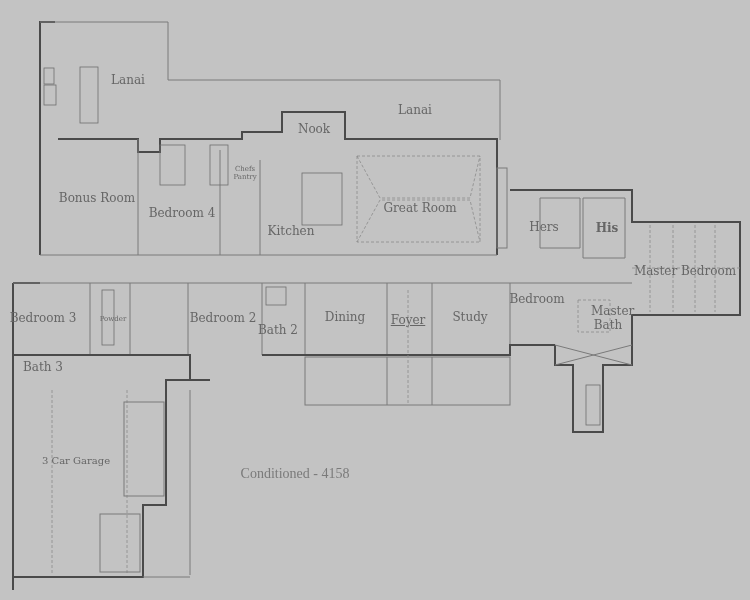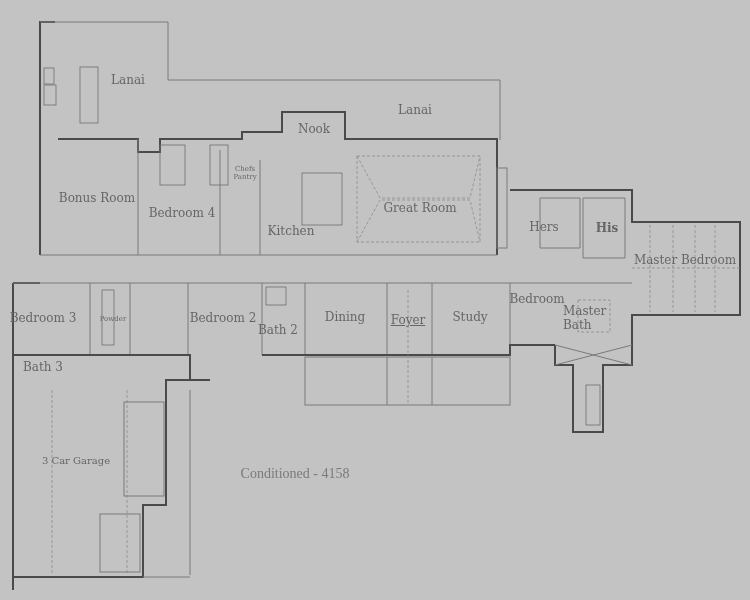--- a/index.html
+++ b/index.html
@@ -100,25 +100,25 @@
 <div class="room-label" style="left:128px;top:80px;">Lanai</div>
 <div class="room-label" style="left:415px;top:110px;">Lanai</div>
 <div class="room-label" style="left:314px;top:129px;">Nook</div>
 <div class="room-label" style="left:97px;top:198px;">Bonus Room</div>
 <div class="room-label" style="left:182px;top:213px;">Bedroom 4</div>
 <div class="room-label" style="left:245px;top:173px;font-size:7px;white-space:normal;width:30px;text-align:center;">Chefs Pantry</div>
 <div class="room-label" style="left:291px;top:231px;">Kitchen</div>
 <div class="room-label" style="left:420px;top:208px;">Great Room</div>
 <div class="room-label" style="left:544px;top:227px;">Hers</div>
 <div class="room-label" style="left:607px;top:228px;font-weight:bold;">His</div>
-<div class="room-label" style="left:685px;top:260px;">Master Bedroom</div>
+<div class="room-label" style="left:685px;top:271px;">Master Bedroom</div>
 <div class="room-label" style="left:43px;top:318px;">Bedroom 3</div>
 <div class="room-label" style="left:113px;top:319px;font-size:7px;">Powder</div>
 <div class="room-label" style="left:223px;top:318px;">Bedroom 2</div>
 <div class="room-label" style="left:278px;top:330px;">Bath 2</div>
 <div class="room-label" style="left:345px;top:317px;">Dining</div>
 <div class="room-label" style="left:408px;top:320px;text-decoration:underline;">Foyer</div>
 <div class="room-label" style="left:470px;top:317px;">Study</div>
 <div class="room-label" style="left:537px;top:299px;">Bedroom</div>
-<div class="room-label" style="left:580px;top:318px;width:34px;white-space:normal;text-align:left;">Master Bath</div>
+<div class="room-label" style="left:608px;top:318px;width:34px;white-space:normal;text-align:center;">Master Bath</div>
 <div class="room-label" style="left:43px;top:367px;">Bath 3</div>
 <div class="room-label" style="left:76px;top:460px;font-size:10px;">3 Car Garage</div>
 <div class="big-label" style="left:295px;top:474px;">Conditioned - 4158</div>
 
 </body></html>

